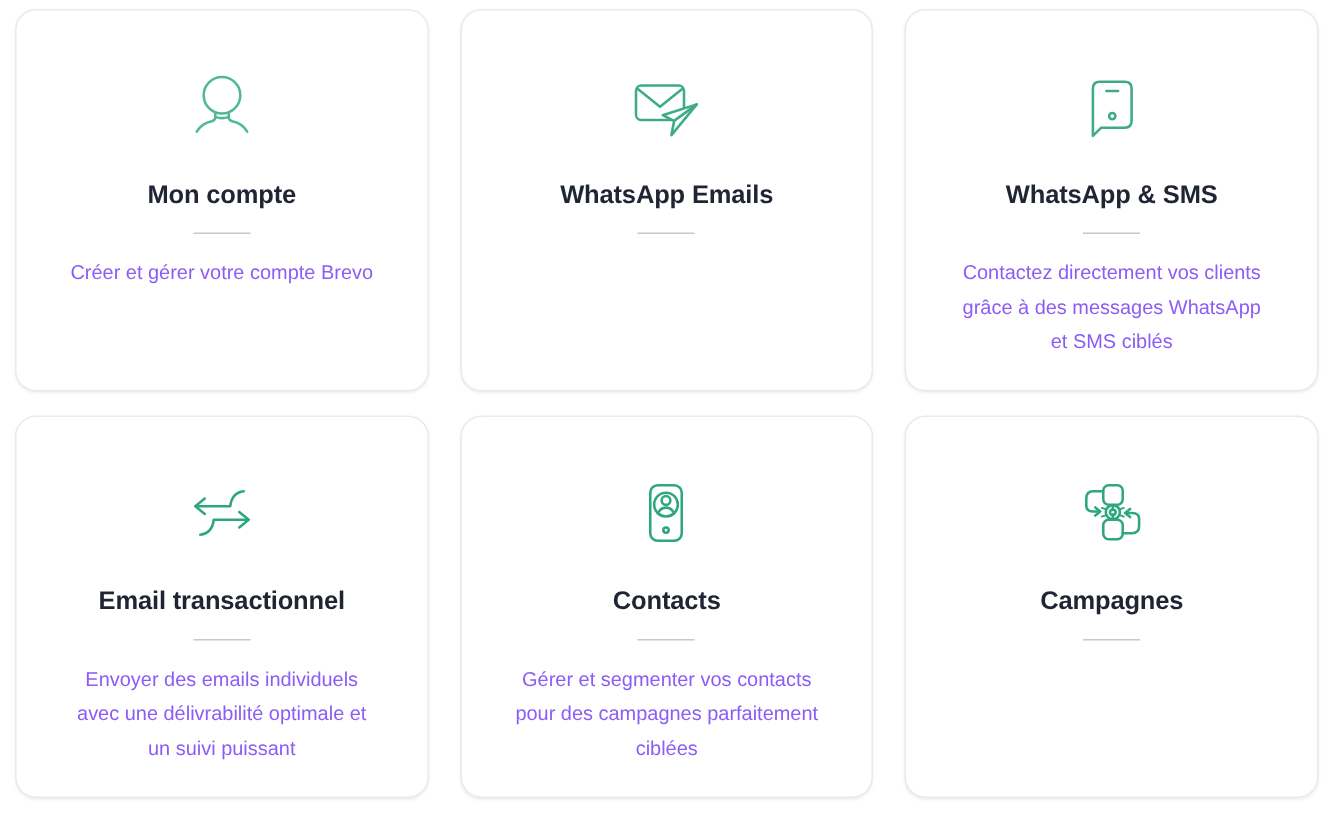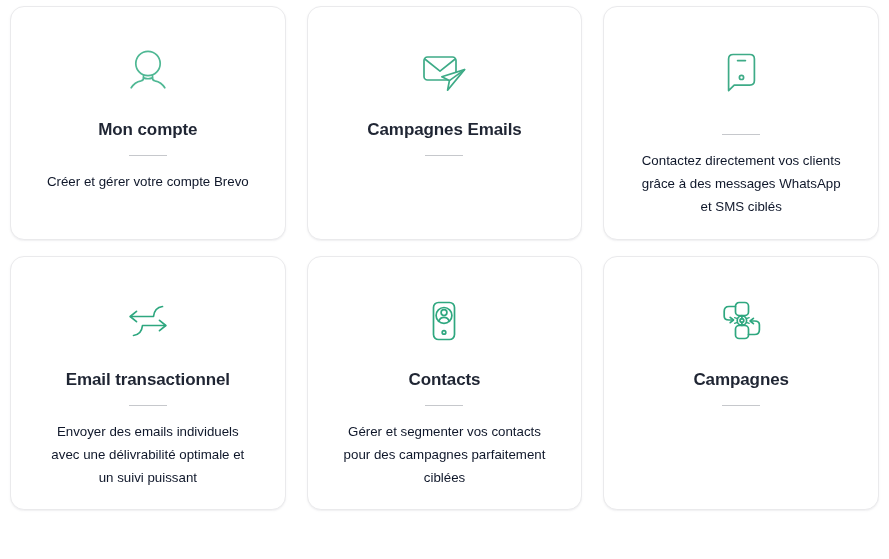--- a/index.html
+++ b/index.html
@@ -64,21 +64,21 @@
 
   .divider {
     width: 38px;
     height: 1px;
     background: #c6c8cc;
     margin: 15px 0 15px 0;
   }
 
   .card-desc {
     font-size: 13.3px;
-    color: #0f172a;
+    color: #8b5cf6;
     line-height: 1.72;
     text-align: center;
     max-width: 215px;
   }
 
   
   .card.w-narrow .card-desc { max-width: 230px; }
   .card.w-wide   .card-desc { max-width: 200px; }
 </style>
 </head>
@@ -102,32 +102,33 @@
 
   <div class="card">
     <div class="icon-wrap">
       <svg width="56" height="48" viewBox="0 0 56 48" fill="none" stroke="#3eab87" stroke-width="1.7" stroke-linecap="round" stroke-linejoin="round">
         <rect x="8" y="10" width="32" height="23" rx="3.5"></rect>
         <path d="M8.8 12 L24 24.2 L39.2 12"></path>
         <path d="M48.5 22.6 L25.8 29.8 L33.4 33.6 L31.6 43.2 L48.5 22.6 Z" fill="#ffffff"></path>
         <path d="M33.4 33.6 L48.5 22.6"></path>
       </svg>
     </div>
-    <div class="card-title">Campagnes Emails</div>
+    <div class="card-title">WhatsApp Emails</div>
     <div class="divider"></div>
   </div>
 
   <div class="card w-wide">
     <div class="icon-wrap">
       <svg width="42" height="48" viewBox="0 0 42 48" fill="none" stroke="#3eab87" stroke-width="1.7" stroke-linecap="round" stroke-linejoin="round">
         <path d="M13.2 7.5 H29.8 Q34.4 7.5 34.4 12.1 V33.5 Q34.4 38.1 29.8 38.1 H14.2 L8.6 43.6 V12.1 Q8.6 7.5 13.2 7.5 Z"></path>
         <line x1="17.6" y1="13.6" x2="25.4" y2="13.6"></line>
         <circle cx="21.5" cy="30.4" r="2.1"></circle>
       </svg>
     </div>
+    <div class="card-title">WhatsApp &amp; SMS</div>
     <div class="divider"></div>
     <div class="card-desc">Contactez directement vos clients grâce à des messages WhatsApp et SMS ciblés</div>
   </div>
 
   <div class="card w-wide">
     <div class="icon-wrap">
       <svg width="54" height="44" viewBox="0 0 54 44" fill="none" stroke="#2ea77f" stroke-width="1.7" stroke-linecap="round" stroke-linejoin="round">
         <path d="M41.5 7.5 Q33.5 8.5 32.5 17.5 L9.5 17.5"></path>
         <path d="M15.5 12.4 L9.2 17.5 L15.5 22.6"></path>
         <path d="M12.5 36.5 Q20.5 35.5 21.5 26.5 L44.5 26.5"></path>

